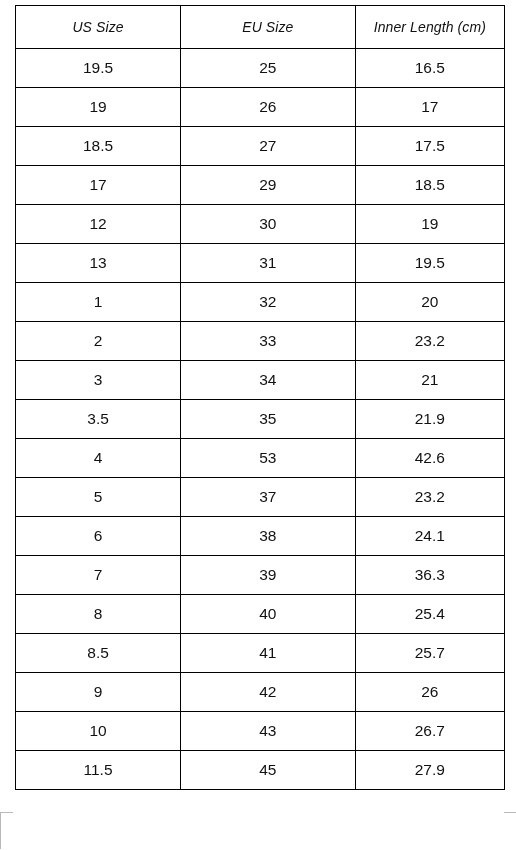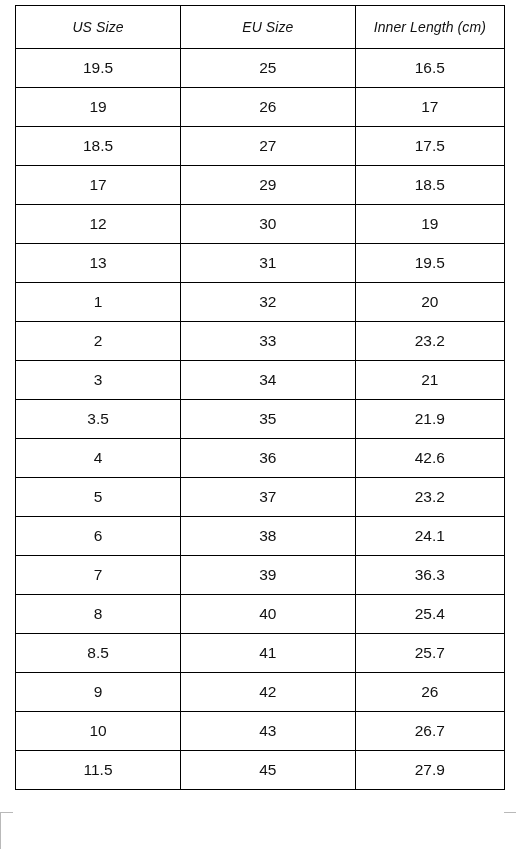--- a/index.html
+++ b/index.html
@@ -145,21 +145,21 @@
           <td class="col-eu">34</td>
           <td class="col-inner">21</td>
         </tr>
         <tr>
           <td class="col-us">3.5</td>
           <td class="col-eu">35</td>
           <td class="col-inner">21.9</td>
         </tr>
         <tr>
           <td class="col-us">4</td>
-          <td class="col-eu">36</td>
+          <td class="col-eu">53</td>
           <td class="col-inner">42.6</td>
         </tr>
         <tr>
           <td class="col-us">5</td>
           <td class="col-eu">37</td>
           <td class="col-inner">23.2</td>
         </tr>
         <tr>
           <td class="col-us">6</td>
           <td class="col-eu">38</td>

